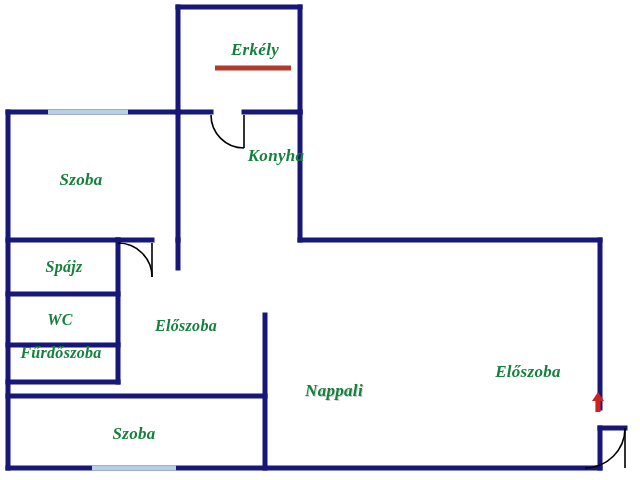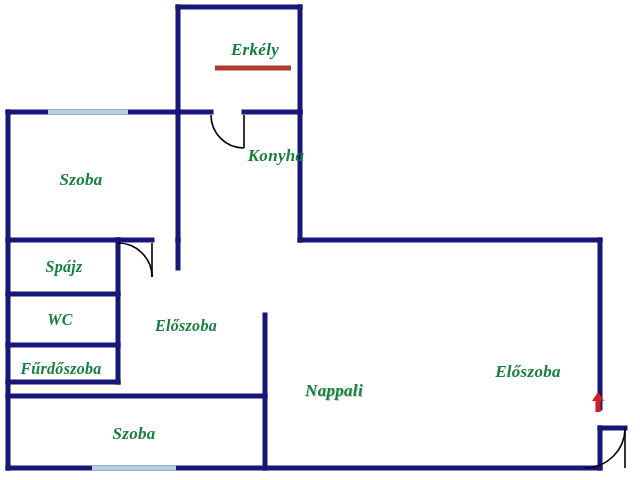--- a/index.html
+++ b/index.html
@@ -86,20 +86,20 @@
         <path d="M 598 392 L 604 401 L 600.6 401 L 600.6 412 L 595.4 412 L 595.4 401 L 592 401 Z" fill="#cc2222"></path>
       </g>
   </svg>
 
   <div id="labels-layer">
       <div class="room-label size-lg" style="left: 255px; top: 50px;">Erkély</div>
       <div class="room-label size-lg" style="left: 251px; top: 156px; margin-left: 25px;">Konyha</div>
       <div class="room-label size-lg" style="left: 81px; top: 180px;">Szoba</div>
       <div class="room-label size-md" style="left: 64px; top: 267px;">Spájz</div>
       <div class="room-label size-md" style="left: 60px; top: 320px;">WC</div>
-      <div class="room-label size-md" style="left: 61px; top: 369px; text-align: center;">Fűrdőszoba</div>
+      <div class="room-label size-md" style="left: 61px; top: 353px; text-align: center;">Fűrdőszoba</div>
       <div class="room-label size-md" style="left: 186px; top: 326px;">Előszoba</div>
       <div class="room-label size-lg accent-shadow" style="left: 334px; top: 391px;">Nappali</div>
       <div class="room-label size-lg" style="left: 528px; top: 372px;">Előszoba</div>
       <div class="room-label size-lg" style="left: 134px; top: 434px;">Szoba</div>
     </div>
 
 </div>
 
 </body></html>

